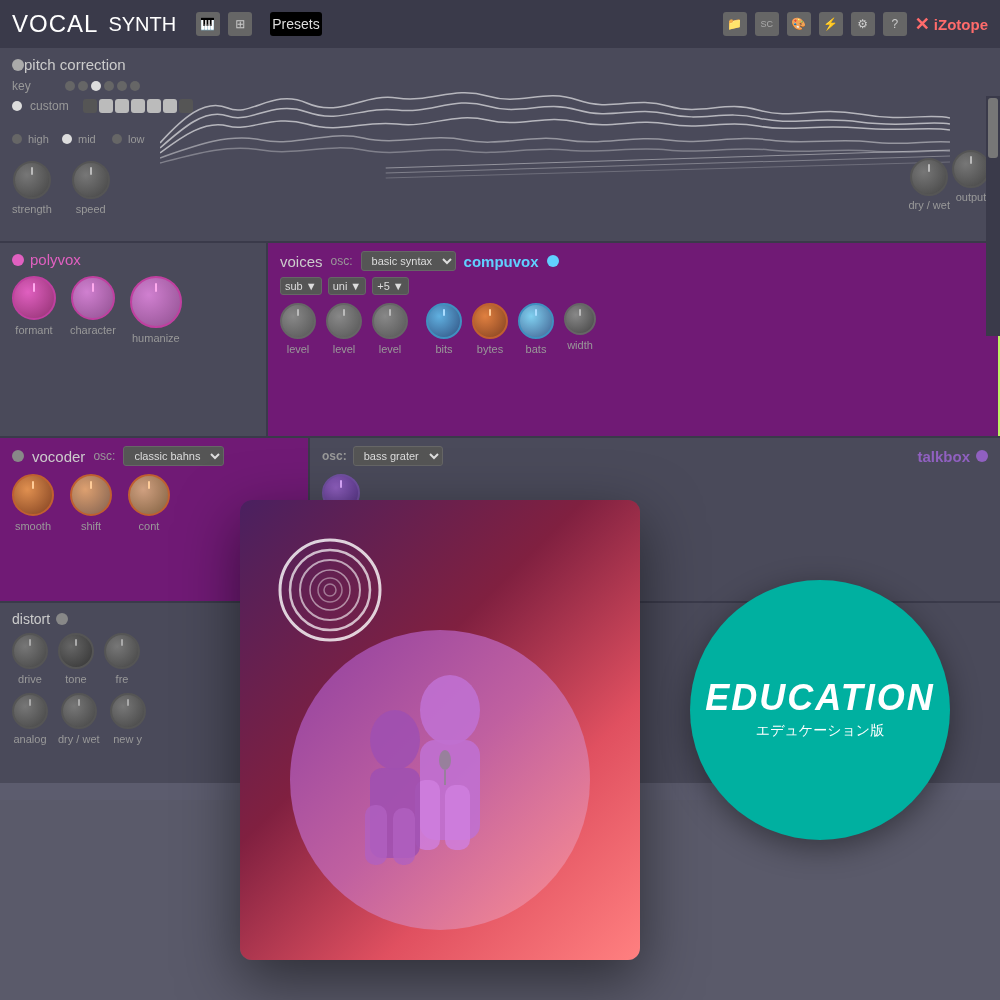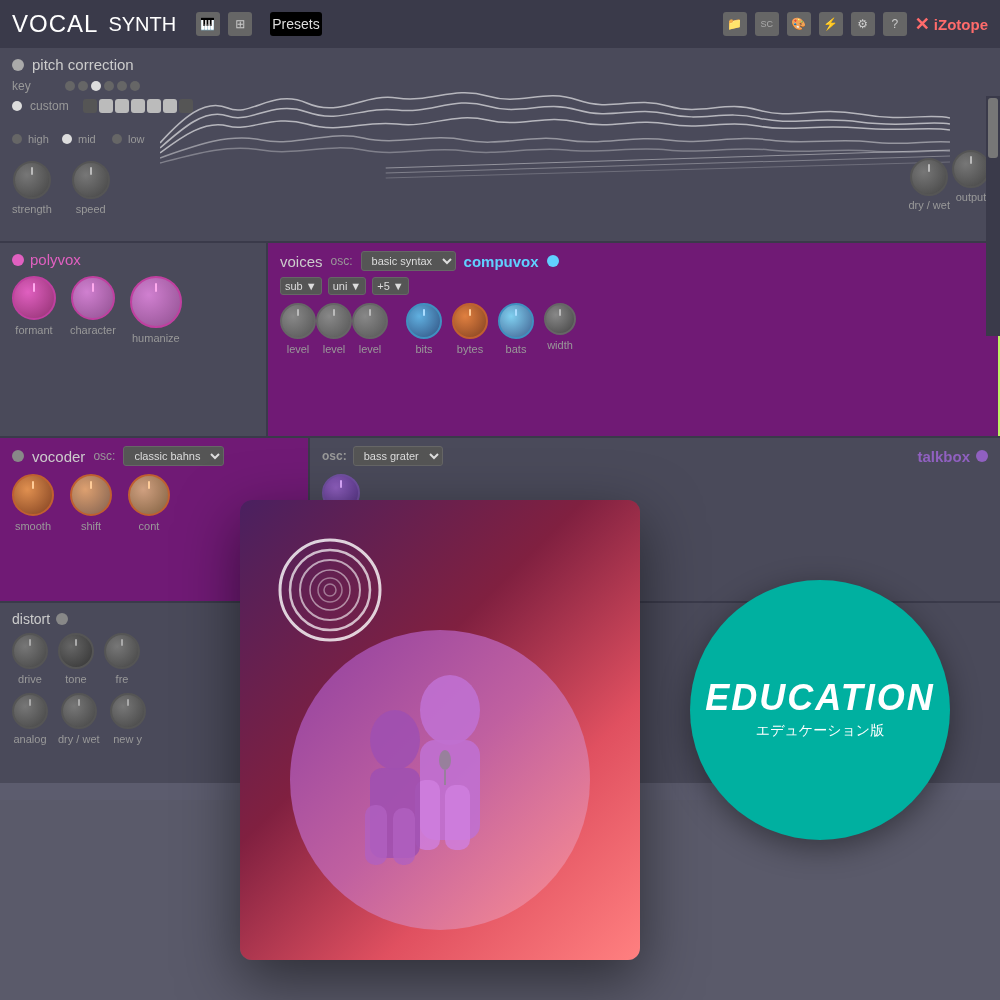--- a/index.html
+++ b/index.html
@@ -89,21 +89,20 @@
     .pitch-section {
       background: #4a4a5a;
       padding: 8px 12px 10px;
       border-bottom: 2px solid #3a3a4a;
       position: relative;
       height: 195px;
     }
     .section-title-row {
       display: flex;
       align-items: center;
-      gap: 8px;
       margin-bottom: 6px;
     }
     .power-dot {
       width: 12px; height: 12px;
       border-radius: 50%;
       background: #888;
       display: inline-block;
     }
     .power-dot.active { background: #aaa; }
     .section-title {
@@ -763,21 +762,21 @@
         <div class="voice-dd">
           <span>uni</span> ▼
         </div>
         <div class="voice-dd">
           <span>+5</span> ▼
         </div>
       </div>
 
       <div style="display:flex; gap:8px;">
 
-        <div style="display:flex; ">
+        <div style="display:flex; gap:10px;">
           <div class="knob-group">
             <div class="voices-knob"></div>
             <span class="label-sm">level</span>
           </div>
           <div class="knob-group">
             <div class="voices-knob"></div>
             <span class="label-sm">level</span>
           </div>
           <div class="knob-group">
             <div class="voices-knob"></div>

